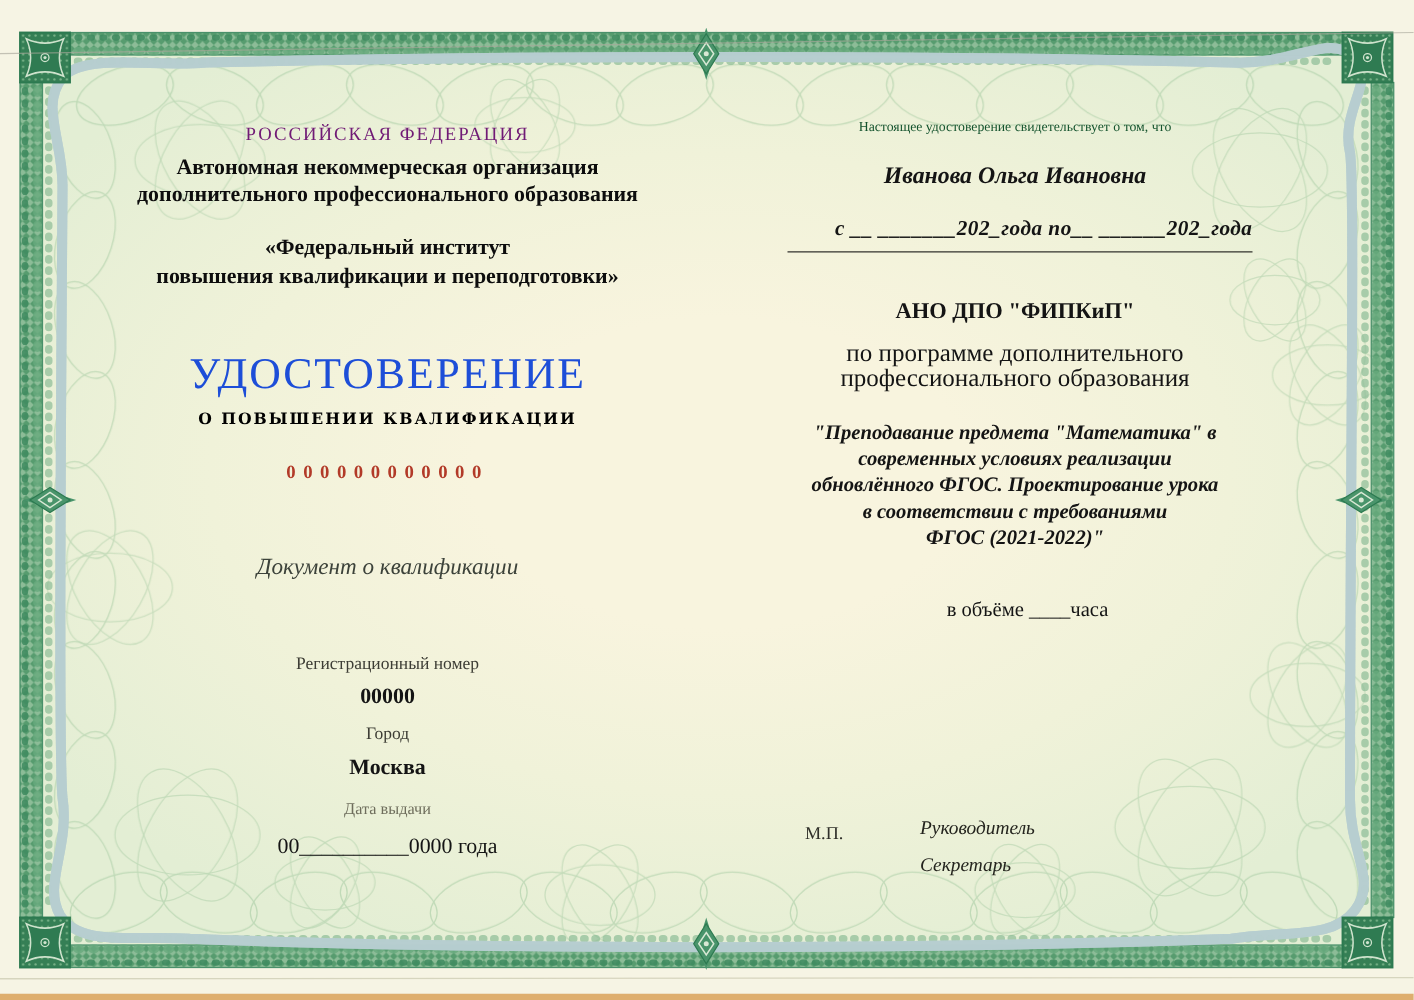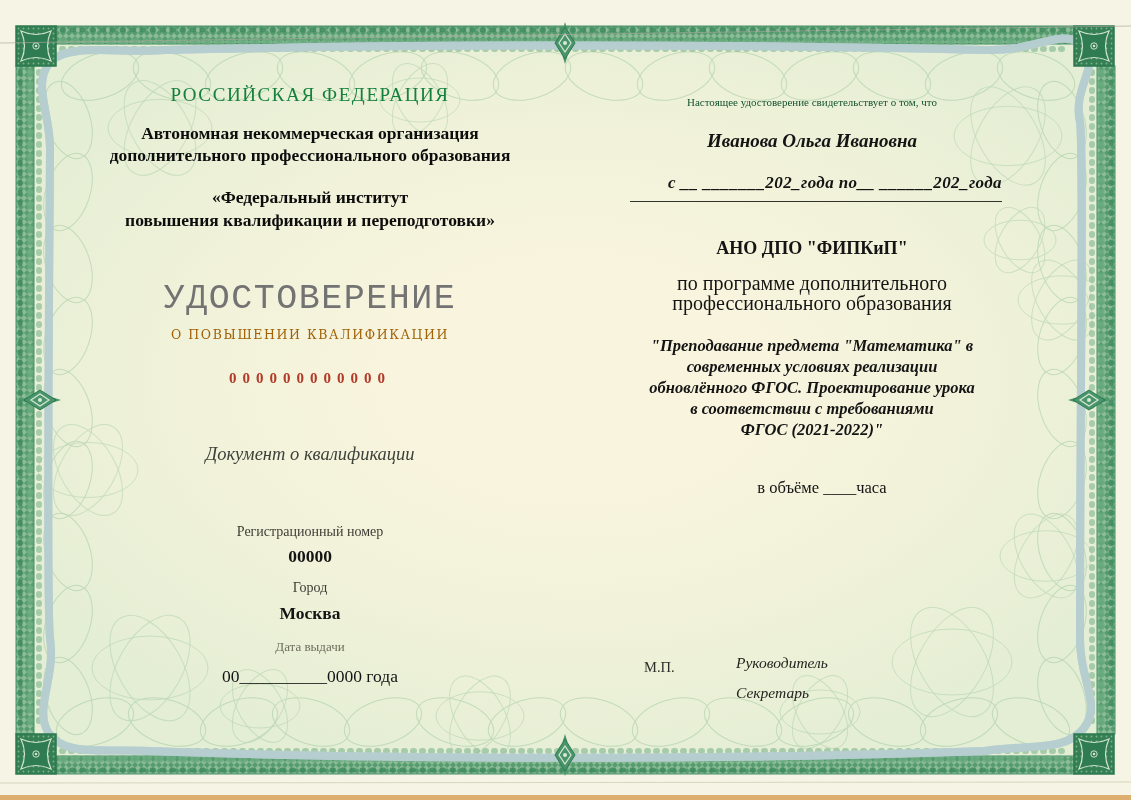--- a/index.html
+++ b/index.html
@@ -11,28 +11,28 @@
   }
   .certificate{position:relative;width:1131px;height:800px;background:#f6f4e4;}
   .inner-bg{
     position:absolute;left:34px;top:44px;width:1063px;height:712px;
     background:radial-gradient(ellipse 62% 58% at 51% 47%, #f8f4de 30%, #f0f2d9 62%, #e3eed4 100%);
   }
   svg.frame{position:absolute;left:0;top:0;z-index:2;}
   .txt{position:absolute;z-index:5;text-align:center;color:#141414;}
   
   .lcol{left:70px;width:480px;}
-  .country{top:84px;font-size:19px;letter-spacing:1.6px;color:#15803d;}
+  .country{top:100px;font-size:15px;letter-spacing:1.6px;color:#701a75;}
   .org-l1{top:123px;}
   .org-l2{top:145px;}
   .org-line{font-weight:bold;font-size:17.5px;color:#0d0d0d;}
   .inst-l1{top:187px;}
   .inst-l2{top:210px;}
-  .doc-title{top:279px;font-family:Liberation Mono, monospace;font-size:35px;letter-spacing:1.5px;color:#737373;}
-  .doc-subtitle{top:327px;font-family:"DejaVu Serif", serif;font-weight:normal;font-size:12.5px;letter-spacing:1.6px;color:#a16207;}
+  .doc-title{top:279px;font-family:Liberation Serif, serif;font-size:35px;letter-spacing:1.5px;color:#1d4ed8;}
+  .doc-subtitle{top:327px;font-family:"DejaVu Serif", serif;font-weight:bold;font-size:12.5px;letter-spacing:1.6px;color:#000000;}
   .serial{top:370px;color:#b23a28;font-weight:bold;font-size:15px;letter-spacing:6px;}
   .doc-kind{top:444px;font-style:italic;font-size:18.5px;color:#3c423a;}
   .reg-label{top:524px;font-size:14px;color:#3d3d35;}
   .reg-value{top:546px;font-size:17.5px;font-weight:bold;}
   .city-label{top:580px;font-size:14px;color:#3d3d35;}
   .city-value{top:603px;font-size:17.5px;font-weight:bold;}
   .date-label{top:639px;font-size:13px;color:#6e6d5c;}
   .date-value{top:666px;font-size:17.5px;}
   
   .rcol{left:622px;width:380px;}

